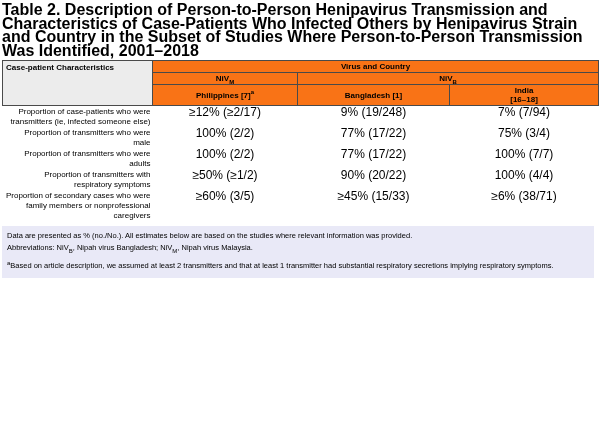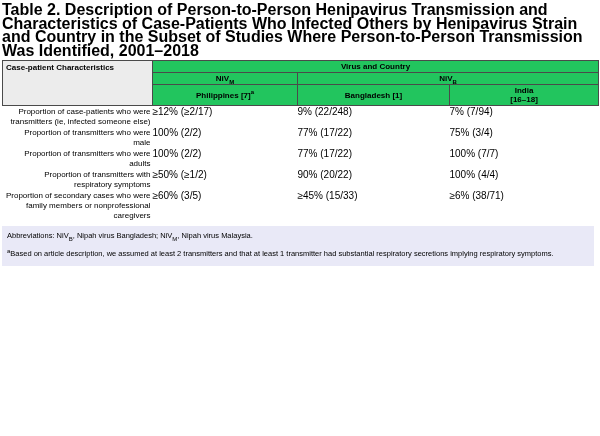--- a/index.html
+++ b/index.html
@@ -21,43 +21,43 @@
     border-collapse: collapse; table-layout: fixed;
     width: 596px; margin-left: 2px;
   }
   table.t col.c1 { width: 150px; }
   table.t col.c2 { width: 145px; }
   table.t col.c3 { width: 152px; }
   table.t col.c4 { width: 149px; }
 
   .hcell {
     border: 1px solid #4a4a4a;
-    background: #22c55e;
+    background: #f97316;
     font-size: 8px; font-weight: bold;
     text-align: center; vertical-align: middle;
     padding: 1px 0; line-height: 9px;
   }
   .corner {
     background: #ececec;
     text-align: left; vertical-align: top;
     padding: 2px 3px;
   }
   .r1 { height: 12px; margin-top: 15px; }
   .r2 { height: 12px; }
   .r3 { height: 18px; }
 
   td.blabel {
     font-size: 8px; line-height: 10px;
     text-align: right; vertical-align: top;
     padding: 1px 2px 0 1px; border: none;
   }
   td.blabel.indent { text-indent: 11px; }
   td.bval {
-    font-size: 10px; line-height: 10px;
-    text-align: left; vertical-align: top;
+    font-size: 12px; line-height: 10px;
+    text-align: center; vertical-align: top;
     padding: 1px 0 0 0; border: none;
   }
 
   sub.vs { font-size: 6px; line-height: 0; }
   sup.fs { font-size: 6px; line-height: 0; }
 
   .footer {
     background: #e9e9f7;
     width: 592px; margin: 5px 0 0 2px;
     padding: 5px 6px 7px 5px;
@@ -94,21 +94,21 @@
         <td class="hcell"><span>Bangladesh [1]</span></td>
         <td class="hcell">
           <span style="display:block">India</span>
           <span style="display:block">[16–18]</span>
         </td>
       </tr>
 
       <tr>
         <td class="blabel">Proportion of case-patients who were transmitters (ie, infected someone else)</td>
         <td class="bval">≥12% (≥2/17)</td>
-        <td class="bval">9% (22/248)</td>
+        <td class="bval">9% (19/248)</td>
         <td class="bval">7% (7/94)</td>
       </tr>
       <tr>
         <td class="blabel indent">Proportion of transmitters who were male</td>
         <td class="bval">100% (2/2)</td>
         <td class="bval">77% (17/22)</td>
         <td class="bval">75% (3/4)</td>
       </tr>
       <tr>
         <td class="blabel indent">Proportion of transmitters who were adults</td>
@@ -125,17 +125,18 @@
       <tr>
         <td class="blabel">Proportion of secondary cases who were family members or nonprofessional caregivers</td>
         <td class="bval">≥60% (3/5)</td>
         <td class="bval">≥45% (15/33)</td>
         <td class="bval">≥6% (38/71)</td>
       </tr>
     </tbody>
   </table>
 
   <div class="footer">
+    <div class="note">Data are presented as % (no./No.). All estimates below are based on the studies where relevant information was provided.</div>
     <div class="note"><span>Abbreviations: NiV</span><sub class="vs">B</sub><span>, Nipah virus Bangladesh; NiV</span><sub class="vs">M</sub><span>, Nipah virus Malaysia.</span></div>
     <div class="fnote"><sup class="fs">a</sup><span>Based on article description, we assumed at least 2 transmitters and that at least 1 transmitter had substantial respiratory secretions implying respiratory symptoms.</span></div>
   </div>
 
 </div>
 
 </body></html>

